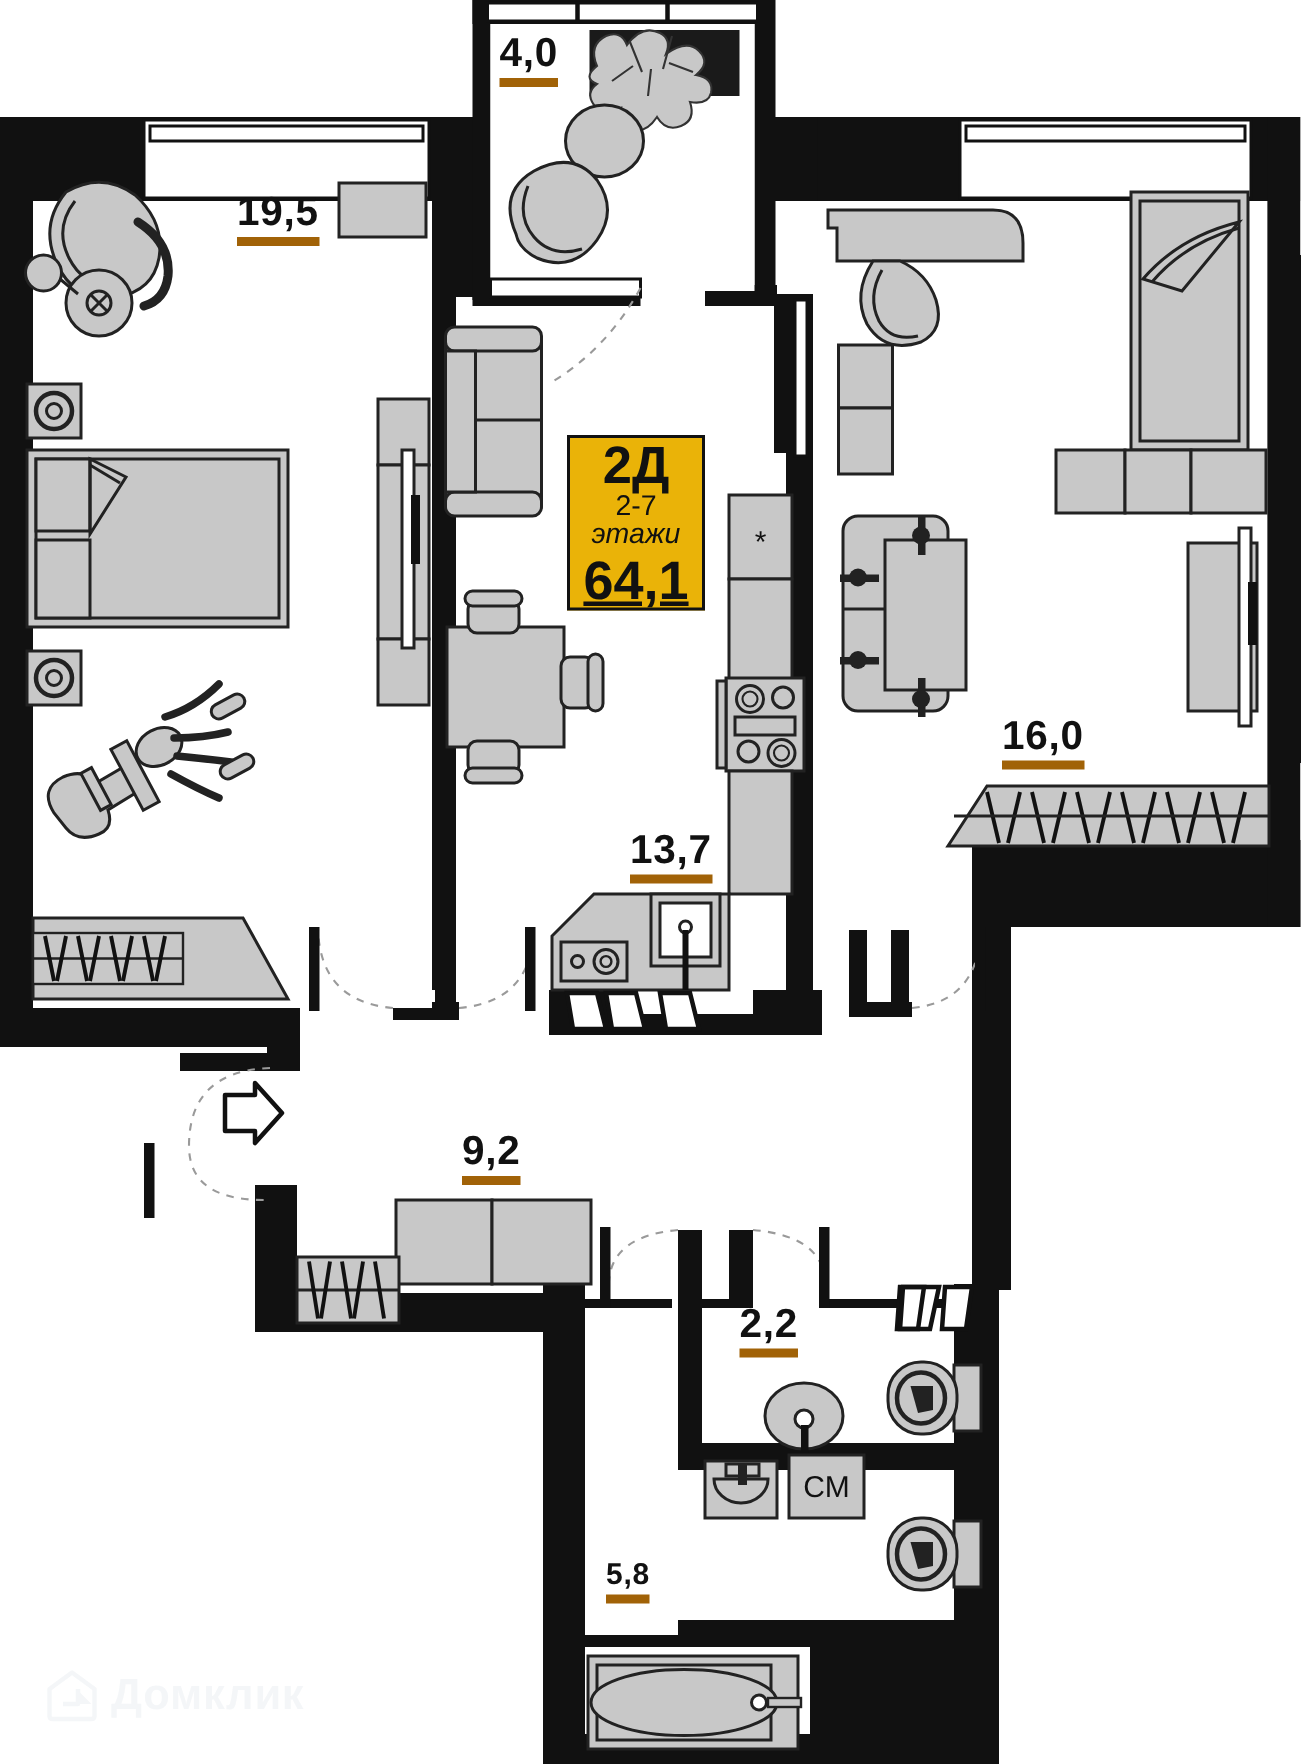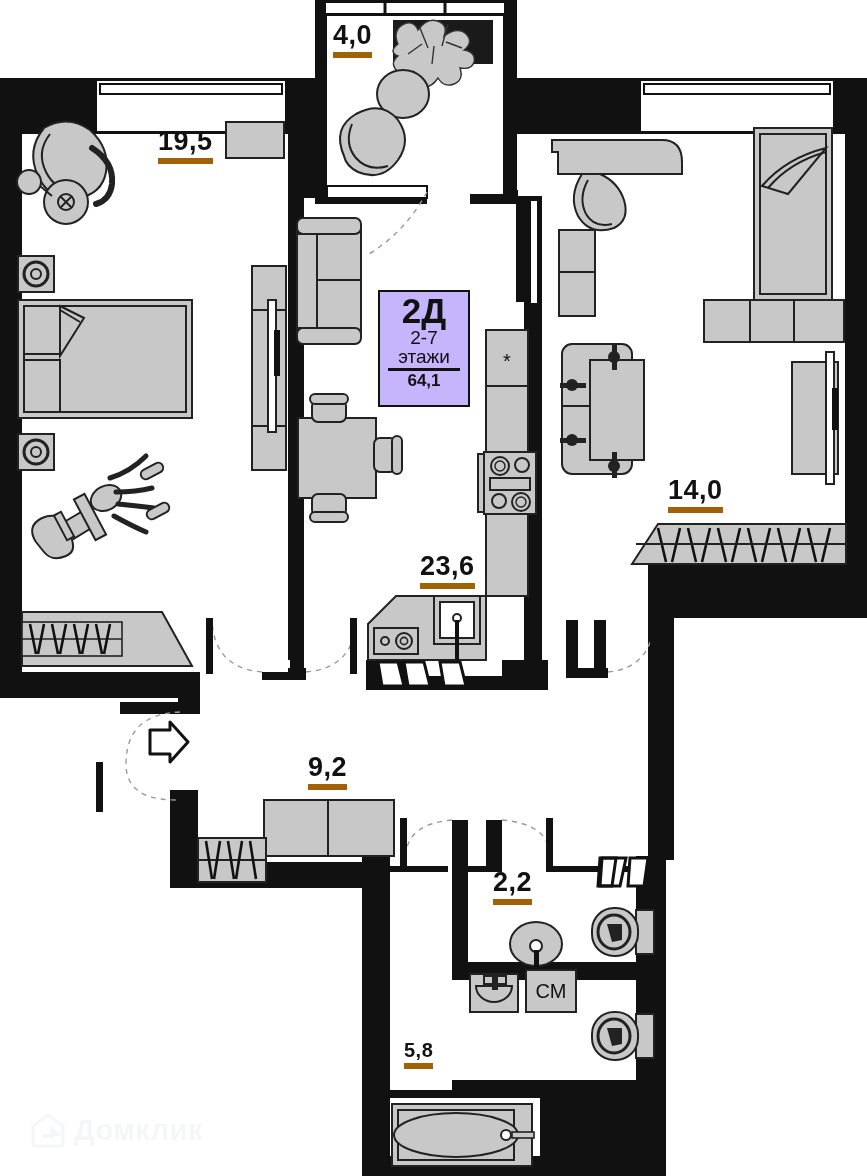--- a/index.html
+++ b/index.html
@@ -13,34 +13,34 @@
     font-weight:bold;
     color:#111111;
     white-space:nowrap;
     letter-spacing:0.5px;
   }
   .area-label .txt{display:inline-block;border-bottom:6px solid #a16207;padding-bottom:1px;}
   #badge{
     position:absolute;
     left:378px; top:290px;
     width:92px; height:117px;
-    background:#c4b5fd;
+    background:#eab308;
     border:2px solid #111111;
     box-sizing:border-box;
     display:flex;
     flex-direction:column;
     align-items:center;
     justify-content:flex-start;
     padding-top:2px;
   }
   #badge .b-type{font-size:35px;font-weight:bold;line-height:0.98;color:#111;font-family:"Liberation Sans",sans-serif;}
   #badge .b-floors{font-size:19px;line-height:1.0;color:#111;font-family:"Liberation Sans",sans-serif;}
-  #badge .b-floors2{font-size:19px;line-height:1.0;color:#111;font-family:"Liberation Sans",sans-serif;margin-bottom:1px;}
+  #badge .b-floors2{font-size:19px;line-height:1.0;color:#111;font-family:"Liberation Sans",sans-serif;margin-bottom:1px;font-style:italic;}
   #badge .b-rule{width:72px;height:3px;background:#111;margin:1px 0 1px 0;}
-  #badge .b-area{font-size:17px;font-weight:bold;line-height:1.0;color:#111;font-family:"Liberation Sans",sans-serif;}
+  #badge .b-area{font-size:36px;font-weight:bold;line-height:1.0;color:#111;font-family:"Liberation Sans",sans-serif;text-decoration:underline;}
   #logo{
     position:absolute;
     left:30px; top:1112px;
     display:flex; align-items:center; gap:8px;
     opacity:0.92;
   }
   #logo .lg-text{
     font-family:"Liberation Sans",sans-serif;
     font-size:29px;
     font-weight:bold;
@@ -497,25 +497,25 @@
 
   <div class="area-label" style="left:333px; top:20px; font-size:27px;">
     <span class="txt">4,0</span>
   </div>
 
   <div class="area-label" style="left:158px; top:126px; font-size:27px;">
     <span class="txt">19,5</span>
   </div>
 
   <div class="area-label" style="left:668px; top:475px; font-size:27px;">
-    <span class="txt">14,0</span>
+    <span class="txt">16,0</span>
   </div>
 
   <div class="area-label" style="left:420px; top:551px; font-size:27px;">
-    <span class="txt">23,6</span>
+    <span class="txt">13,7</span>
   </div>
 
   <div class="area-label" style="left:308px; top:752px; font-size:27px;">
     <span class="txt">9,2</span>
   </div>
 
   <div class="area-label" style="left:493px; top:867px; font-size:27px;">
     <span class="txt">2,2</span>
   </div>
 

